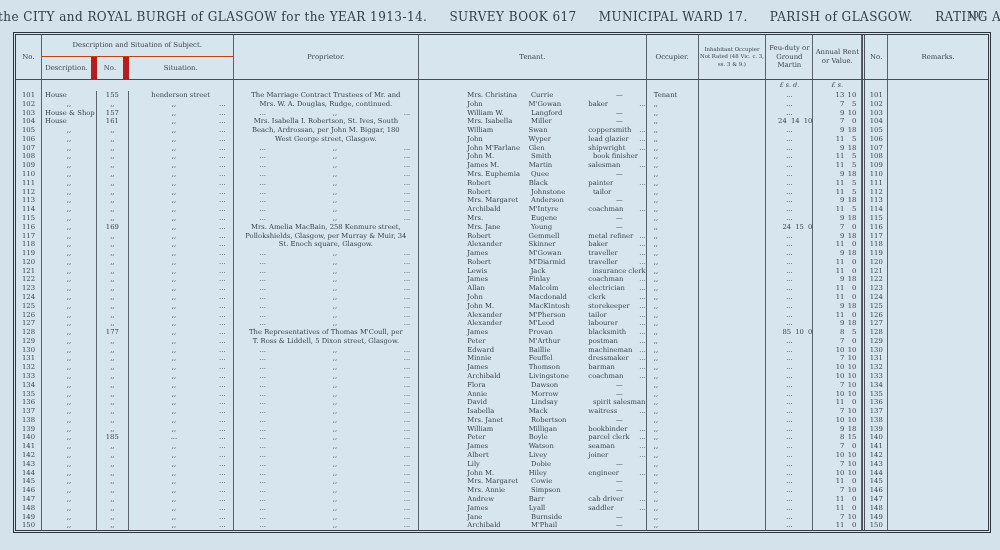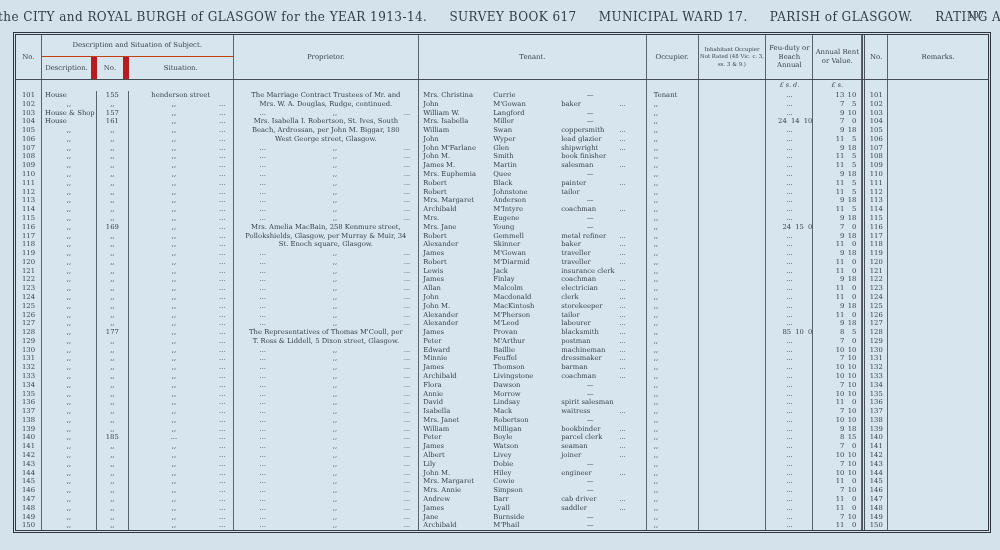--- a/index.html
+++ b/index.html
@@ -47,21 +47,21 @@
   .trow{display:flex;flex:1 1 0;min-height:0;white-space:nowrap;}
   .trow .cell{line-height:inherit;}
   .trow{line-height:8.7px;}
   .c{text-align:center;}
   .pl3{padding-left:3px;}
   .sitcell{display:flex;}
   .sittext{flex:1;text-align:center;}
   .dots{padding-right:7px;color:#4a525c;}
   .propcell.dittorow{display:flex;justify-content:space-between;padding-left:26px;padding-right:8px;color:#4a525c;}
   .tencell{display:flex;}
-  .t1{width:74px;padding-left:4px;box-sizing:border-box;}
+  .t1{width:74px;padding-left:4px;box-sizing:border-box;margin-left:44px;}
   .t2{width:68px;}
   .t3{width:58px;}
   .t3.dash{text-align:center;}
   .t4{flex:1;color:#4a525c;}
   .occ{padding-left:7px;}
   .feuval{text-align:right;padding-right:0;word-spacing:2px;}
   .rentcell{display:flex;}
   .rl{flex:1;text-align:right;}
   .rs{width:17px;text-align:right;padding-right:5px;box-sizing:border-box;}
 </style>
@@ -86,21 +86,21 @@
       <div class="dg-bot">
         <div class="sub sub-desc">Description.</div>
         <div class="sub sub-dno">No.</div>
         <div class="sub sub-sit">Situation.</div>
       </div>
     </div>
     <div class="cell w-prop hcell">Proprietor.</div>
     <div class="cell w-ten hcell">Tenant.</div>
     <div class="cell w-occ hcell">Occupier.</div>
     <div class="cell w-inh hcell small-h">Inhabitant Occupier Not Rated (48 Vic. c. 3, ss. 3 &amp; 9.)</div>
-    <div class="cell w-feu hcell">Feu-duty or Beach Annual</div>
+    <div class="cell w-feu hcell">Feu-duty or Ground Martin</div>
     <div class="cell w-rent hcell">Annual Rent or Value.</div>
     <div class="cell w-no2 hcell">No.</div>
     <div class="cell w-rem hcell">Remarks.</div>
   </div>
 
   <div class="units">
     <div class="cell w-no"></div>
     <div class="cell" style="width:192px"></div>
     <div class="cell w-prop"></div>
     <div class="cell w-ten"></div>

